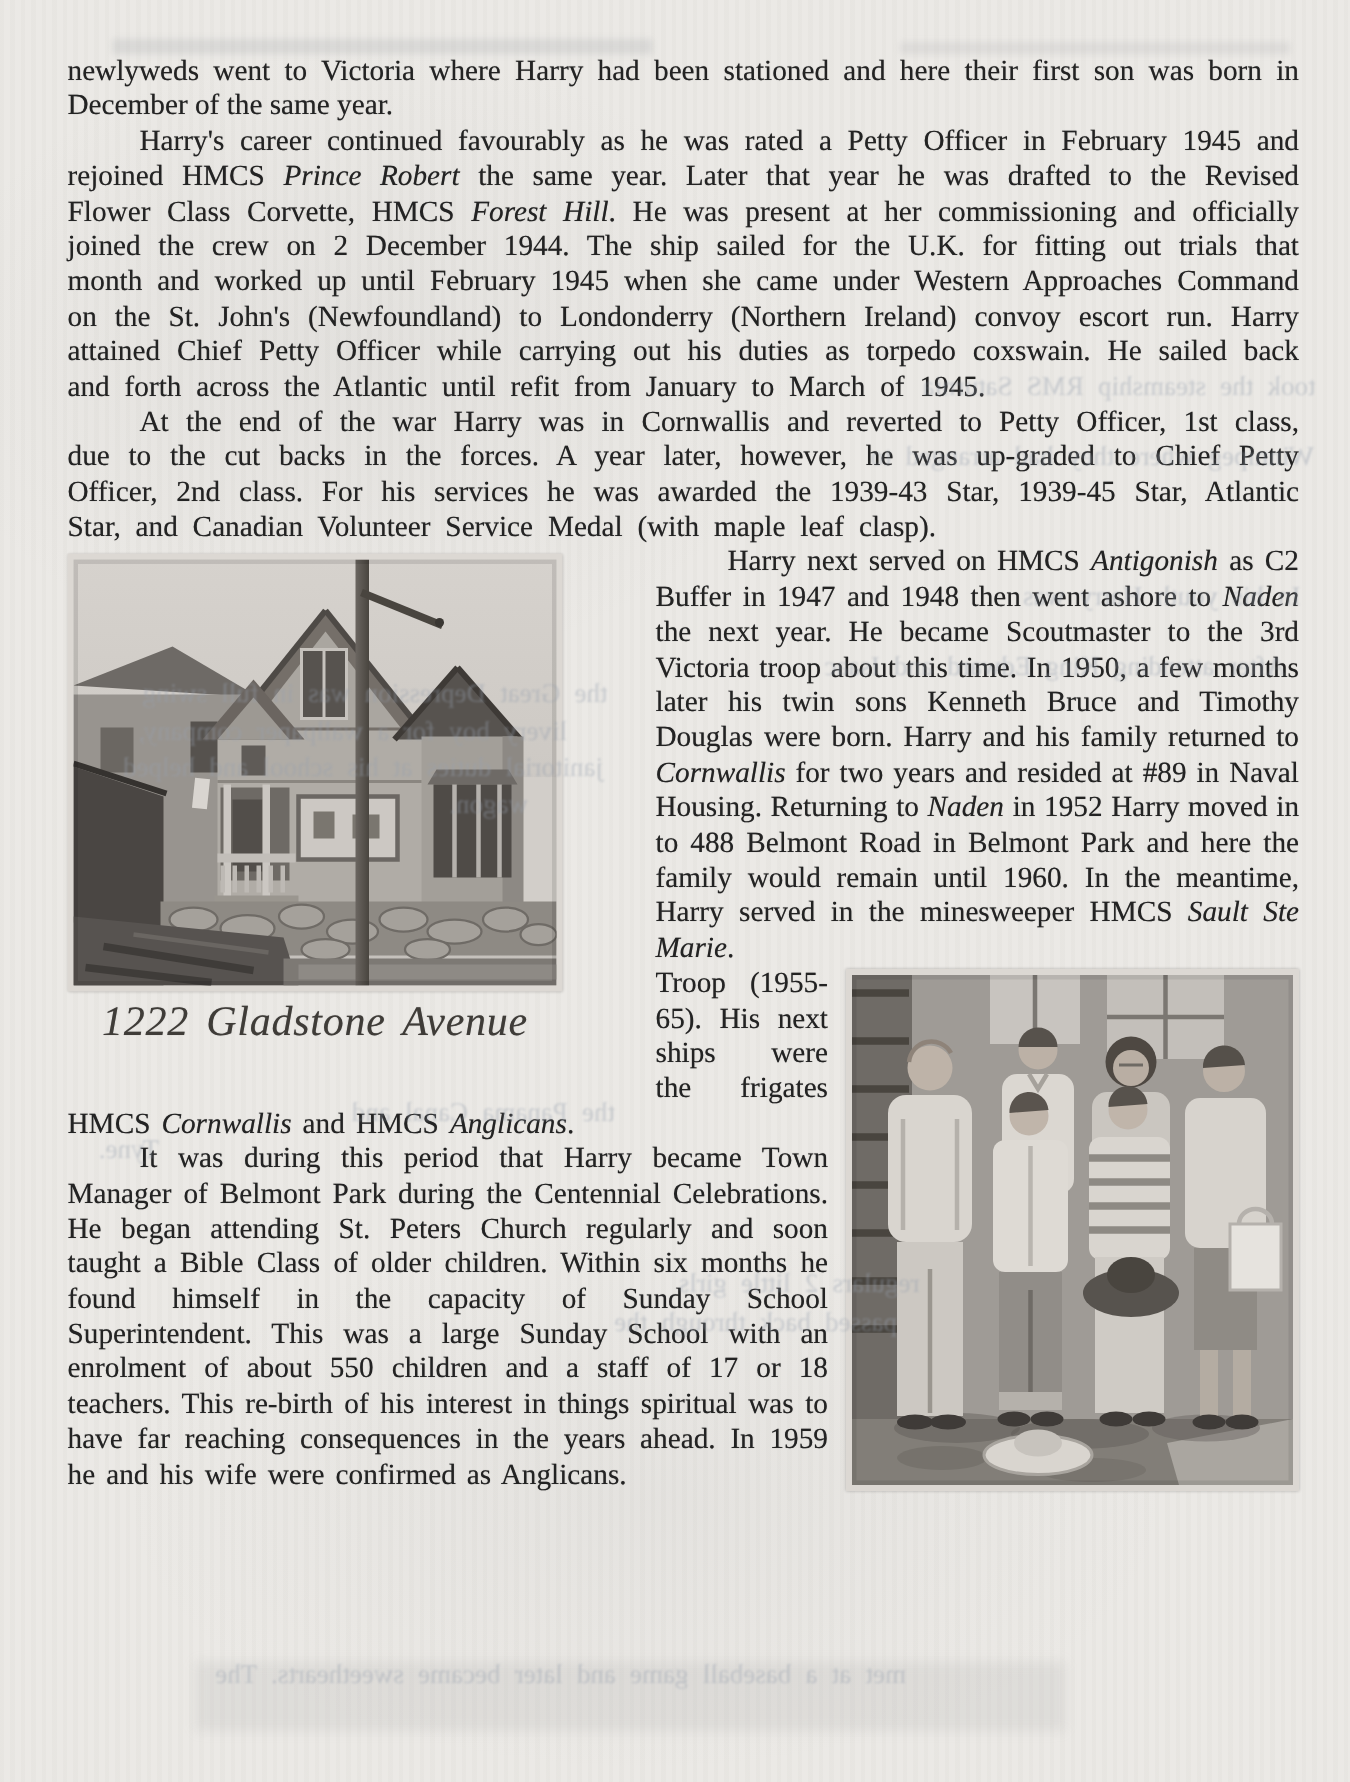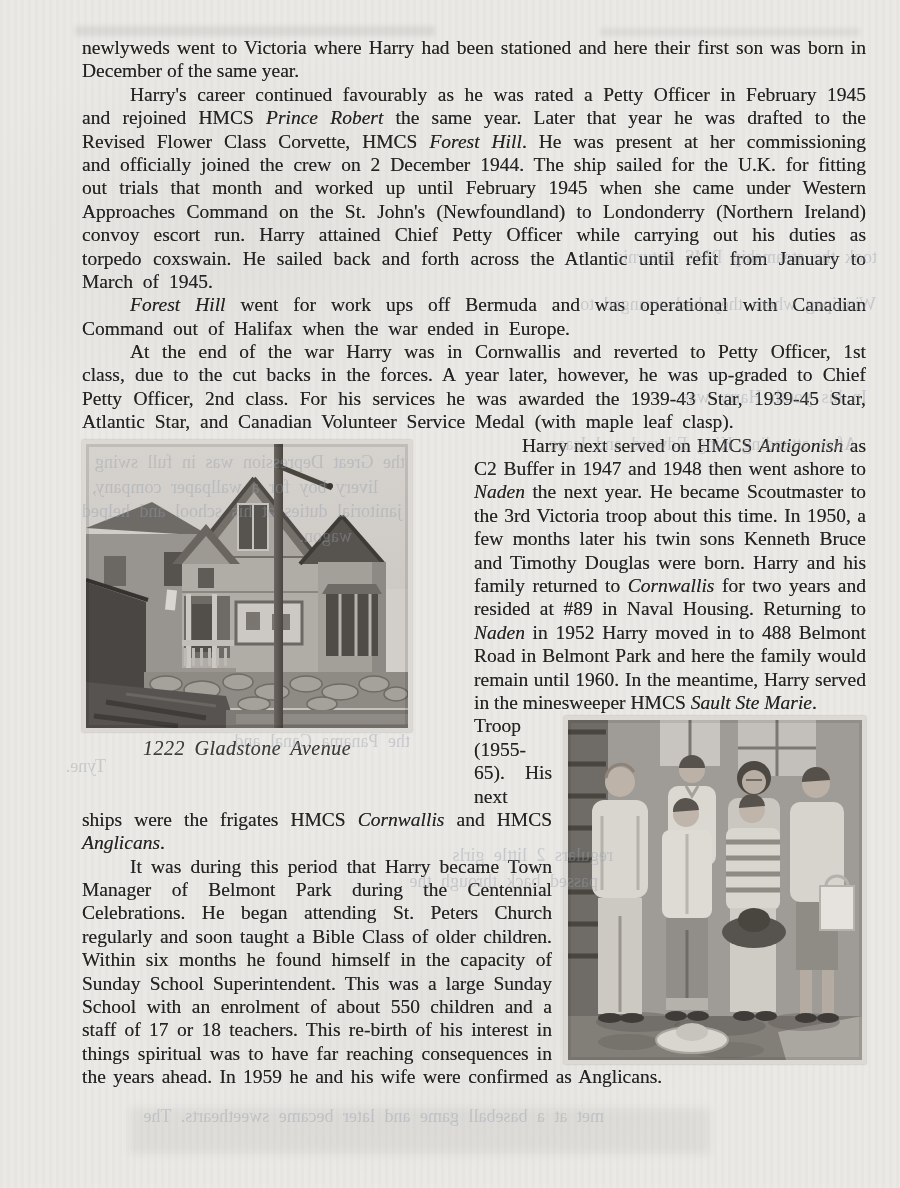--- a/index.html
+++ b/index.html
@@ -15,21 +15,20 @@
   .page::before{
     content:"";position:absolute;inset:0;z-index:1;pointer-events:none;
     background:
       radial-gradient(ellipse 420px 300px at 240px 240px, rgba(150,150,150,.10), rgba(0,0,0,0) 70%),
       radial-gradient(ellipse 500px 260px at 430px 1000px, rgba(150,150,150,.08), rgba(0,0,0,0) 70%),
       repeating-linear-gradient(90deg, rgba(120,120,120,.03) 0 3px, rgba(255,255,255,.02) 3px 7px);
   }
   .content{
     position:relative;z-index:3;
     padding:36px 34px 0 45px;
-    margin-left:37px;
   }
   p.para{
     margin:0;
     font-size:19.5px;
     line-height:1.2;
     text-align:justify;
     hyphens:none;
     text-shadow:0 0 .5px rgba(45,45,45,.6);
   }
   p.indent{text-indent:48px;}
@@ -50,21 +49,21 @@
   }
   .photo-frame{
     background:#dcd8d3;
     padding:4px;
     box-shadow:0 0 2px rgba(0,0,0,.25);
   }
   .photo-frame svg{display:block;}
   figcaption{
     text-align:center;
     font-style:italic;
-    font-size:20px;
+    font-size:28px;
     margin-top:5px;
     color:#3f3c38;
     word-spacing:4px;
     letter-spacing:.5px;
     text-shadow:0 0 .5px rgba(60,60,60,.5);
   }
   
   .ghost-layer{position:absolute;inset:0;z-index:4;pointer-events:none;}
   .ghost{
     position:absolute;
@@ -103,21 +102,20 @@
       <span class="ghost" style="left: 48px; top: 756px; width: 58px;">Tyne.</span>
       <span class="ghost" style="left: 428px; top: 845px; width: 185px;">regulars 2 little girls</span>
       <span class="ghost" style="left: 398px; top: 871px; width: 200px;">passed back through the</span>
       <span class="ghost" style="left: 152px; top: 1106px; width: 452px;">met at a baseball game and later became sweethearts. The</span>
     </div>
 
   <div class="content">
 
     <p class="para"><span>newlyweds went to Victoria where Harry had been stationed and here their first son was born in December of the same year.</span></p>
     <p class="para indent wide"><span>Harry's career continued favourably as he was rated a Petty Officer in February 1945 and rejoined HMCS </span><i>Prince Robert</i><span> the same year. Later that year he was drafted to the Revised Flower Class Corvette, HMCS </span><i>Forest Hill</i><span>. He was present at her commissioning and officially joined the crew on 2 December 1944. The ship sailed for the U.K. for fitting out trials that month and worked up until February 1945 when she came under Western Approaches Command on the St. John's (Newfoundland) to Londonderry (Northern Ireland) convoy escort run. Harry attained Chief Petty Officer while carrying out his duties as torpedo coxswain. He sailed back and forth across the Atlantic until refit from January to March of 1945.</span></p>
-    <p class="para indent wide"><i>Forest Hill</i><span> went for work ups off Bermuda and was operational with Canadian Command out of Halifax when the war ended in Europe.</span></p>
     <p class="para indent wide"><span>At the end of the war Harry was in Cornwallis and reverted to Petty Officer, 1st class, due to the cut backs in the forces. A year later, however, he was up-graded to Chief Petty Officer, 2nd class. For his services he was awarded the 1939-43 Star, 1939-45 Star, Atlantic Star, and Canadian Volunteer Service Medal (with maple leaf clasp).</span></p>
 
     <figure class="fig-house">
       <div class="photo-frame">
         <svg width="322" height="284" viewBox="0 0 322 284">
           <defs>
             <linearGradient id="skyg" x1="0" y1="0" x2="0" y2="1">
               <stop offset="0" stop-color="#d6d2cd"></stop>
                 <stop offset="1" stop-color="#c4c0bb"></stop>
             </linearGradient>

